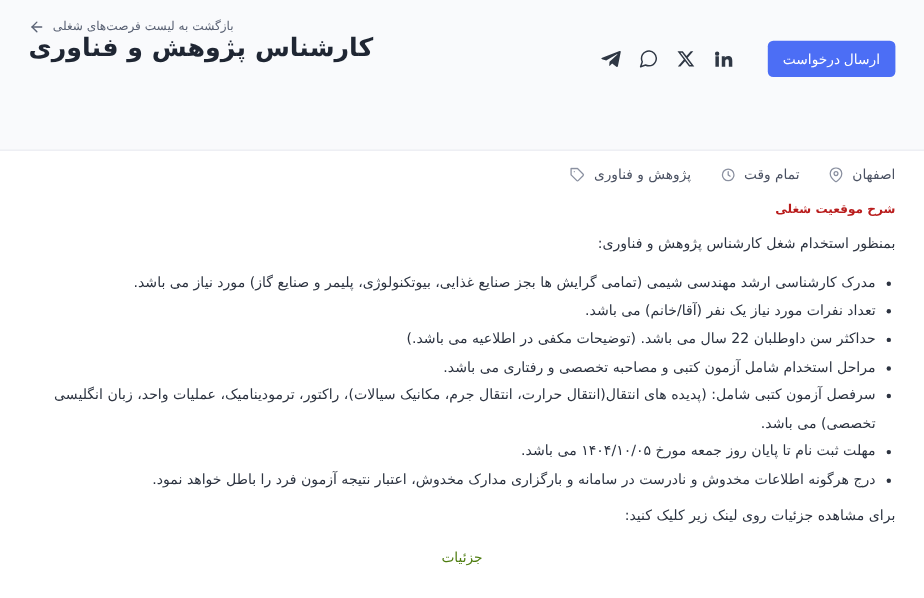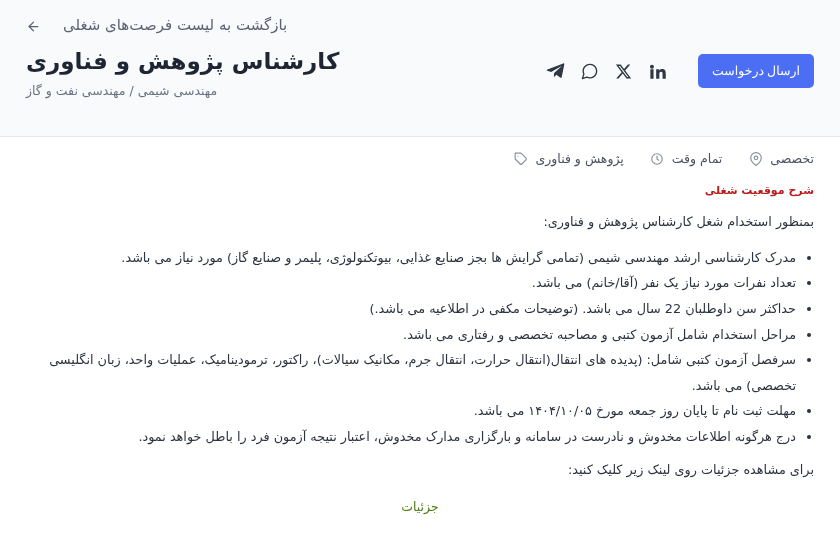--- a/index.html
+++ b/index.html
@@ -30,26 +30,25 @@
     padding: 16px 26px 20px 26px;
     box-sizing: border-box;
     height: 137px;
   }
 
   .back-link {
     display: flex;
     flex-direction: row-reverse;
     justify-content: flex-start;
     align-items: center;
-    gap: 22px;
+    gap: 7px;
     color: #5a6274;
-    font-size: 15px;
+    font-size: 11px;
     direction: rtl;
     width: 100%;
-    margin-bottom: 14px;
   }
   .back-link .back-text { color: #5a6274; }
   .back-arrow {
     display: inline-block;
     width: 15px;
     height: 15px;
     position: relative;
     top: 1px;
   }
 
@@ -82,21 +81,21 @@
     align-items: center;
     gap: 14px;
     padding-top: 6px;
   }
 
   .apply-btn {
     background: #4c6ef5;
     color: #ffffff;
     border: none;
     border-radius: 5px;
-    font-family: Liberation Serif, serif;
+    font-family: Liberation Sans, sans-serif;
     font-size: 12.5px;
     padding: 9px 14px;
     cursor: pointer;
     white-space: nowrap;
     margin-left: 16px;
   }
 
   .share-icons {
     display: flex;
     align-items: center;
@@ -224,36 +223,35 @@
           <span class="share-icon">
             <svg width="20" height="20" viewBox="0 0 24 24" fill="#2f3744">
               <path d="M21.93 4.3 18.9 19.2c-.23 1.01-.83 1.26-1.68.79l-4.64-3.42-2.24 2.15c-.25.25-.46.46-.94.46l.33-4.73 8.6-7.77c.37-.33-.08-.52-.58-.19L6.12 13.2l-4.57-1.43c-.99-.31-1.01-.99.21-1.47L20.65 2.9c.83-.3 1.55.19 1.28 1.4z"></path>
             </svg>
           </span>
         </div>
       </div>
 
       <div class="header-right">
         <h1 class="job-title">کارشناس پژوهش و فناوری</h1>
-        <p class="job-subtitle">مهندسی شیمی / مهندسی نفت و گاز</p>
       </div>
 
     </div>
   </div>
 
   <div class="meta-row">
 
     <div class="meta-item">
       <span class="m-icon">
         <svg width="14" height="14" viewBox="0 0 24 24" fill="none" stroke="#8a90a0" stroke-width="2" stroke-linecap="round" stroke-linejoin="round">
           <path d="M21 10c0 7-9 13-9 13s-9-6-9-13a9 9 0 0 1 18 0z"></path>
           <circle cx="12" cy="10" r="3"></circle>
         </svg>
       </span>
-      <span>تخصصی</span>
+      <span>اصفهان</span>
     </div>
 
     <div class="meta-item">
       <span class="m-icon">
         <svg width="14" height="14" viewBox="0 0 24 24" fill="none" stroke="#8a90a0" stroke-width="2" stroke-linecap="round" stroke-linejoin="round">
           <circle cx="12" cy="12" r="9"></circle>
           <polyline points="12 7 12 12 15 14"></polyline>
         </svg>
       </span>
       <span>تمام وقت</span>

